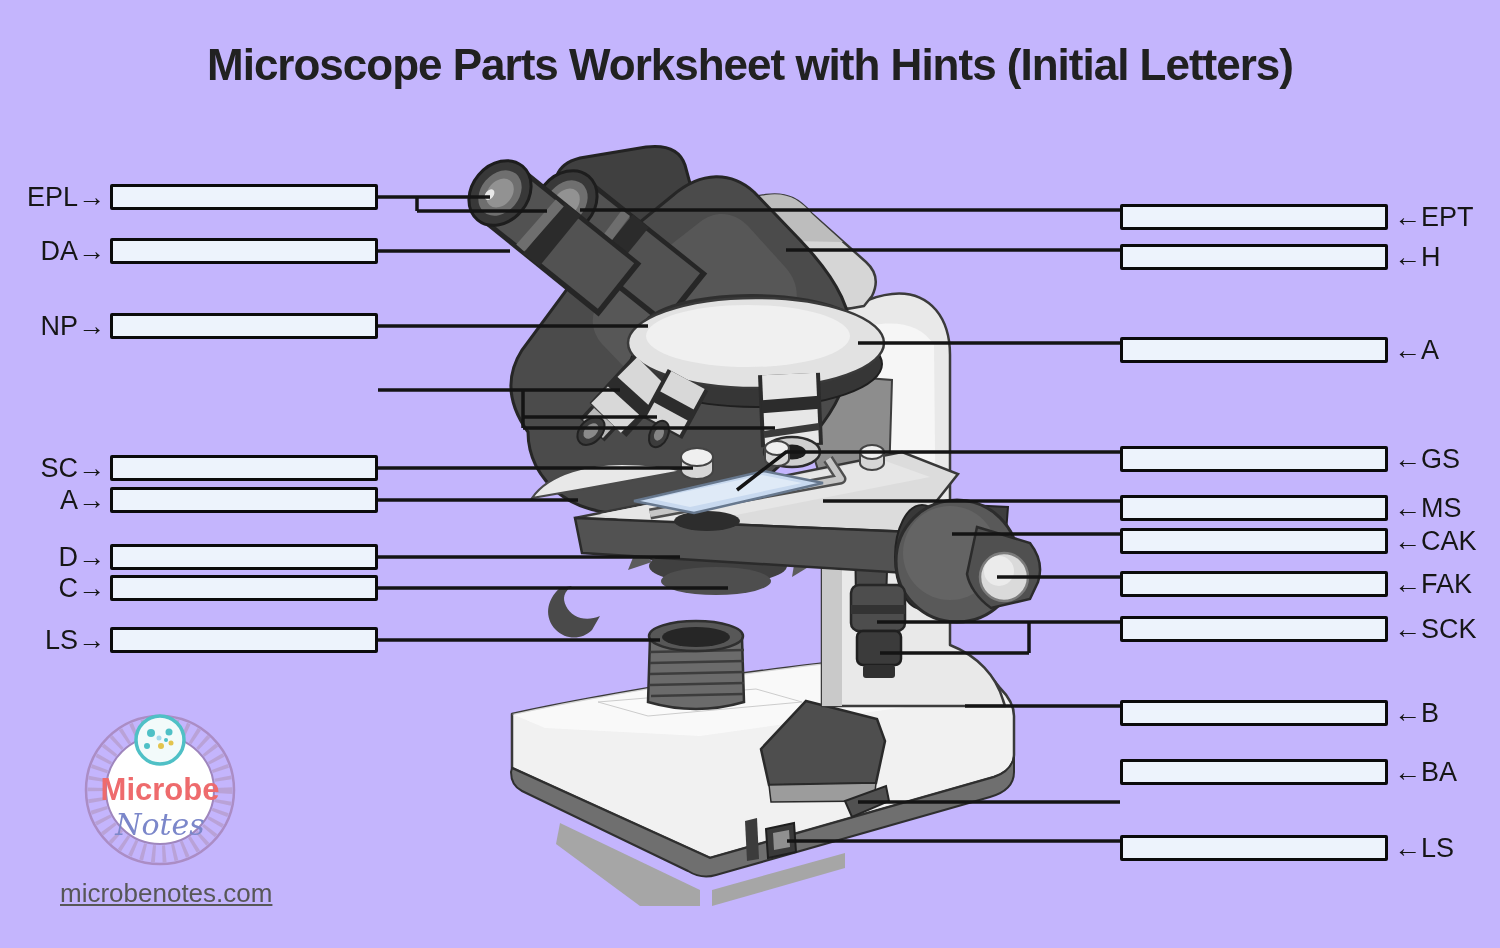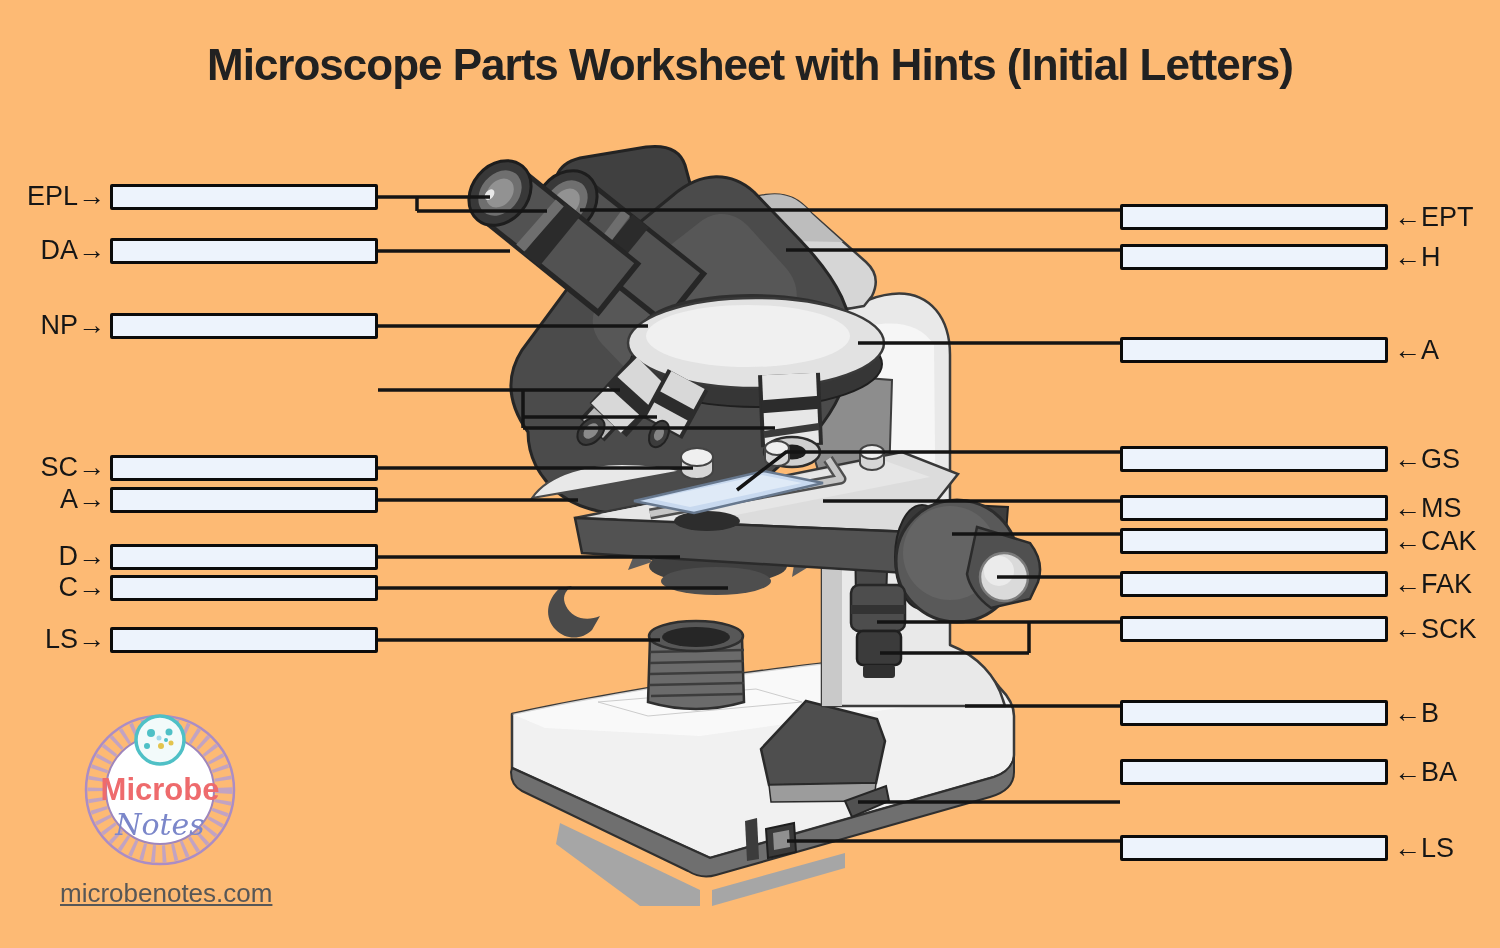--- a/index.html
+++ b/index.html
@@ -1,21 +1,21 @@
 <!DOCTYPE html>
 <html><head>
 <meta charset="utf-8">
 <style>
   html,body{margin:0;padding:0;background:#ffffff;}
-  #stage{position:relative;width:1500px;height:948px;background:#fdba74;overflow:hidden;
+  #stage{position:relative;width:1500px;height:948px;background:#c4b5fd;overflow:hidden;
          font-family:"Liberation Sans",sans-serif;}
   #figure-svg{position:absolute;left:0;top:0;z-index:1;}
   .page-title{position:absolute;left:0;top:40px;width:1500px;text-align:center;
               font-size:44px;font-weight:bold;letter-spacing:-1px;color:#212121;z-index:2;}
-  .row-l{position:absolute;left:0;width:378px;height:26px;display:flex;align-items:flex-end;
+  .row-l{position:absolute;left:0;width:378px;height:26px;display:flex;align-items:center;
          justify-content:flex-end;gap:5px;z-index:3;}
   .row-r{position:absolute;left:1120px;height:40px;display:flex;align-items:center;gap:6px;z-index:3;}
   .hint{font-size:27px;color:#161616;white-space:nowrap;line-height:1;}
   .abox{width:268px;height:26px;box-sizing:border-box;background:#edf3fc;
         border:3px solid #0b0b0b;border-radius:2px;flex:0 0 auto;}
   .footer-site{position:absolute;left:60px;top:878px;font-size:26px;color:#575757;z-index:2;text-decoration:underline;}
 </style>
 </head>
 <body>
 

